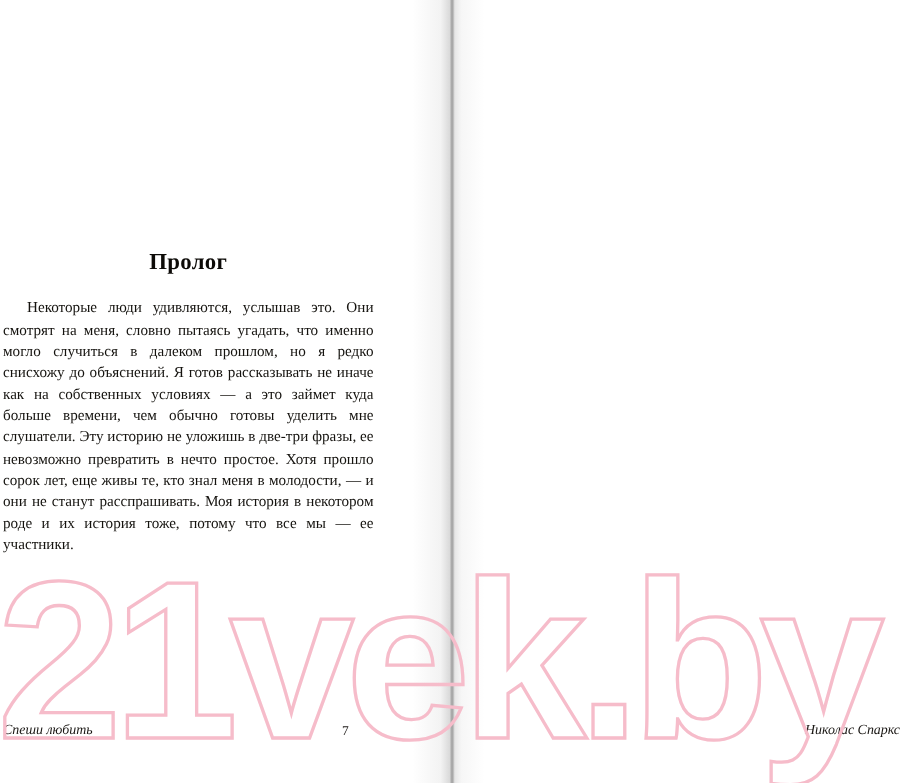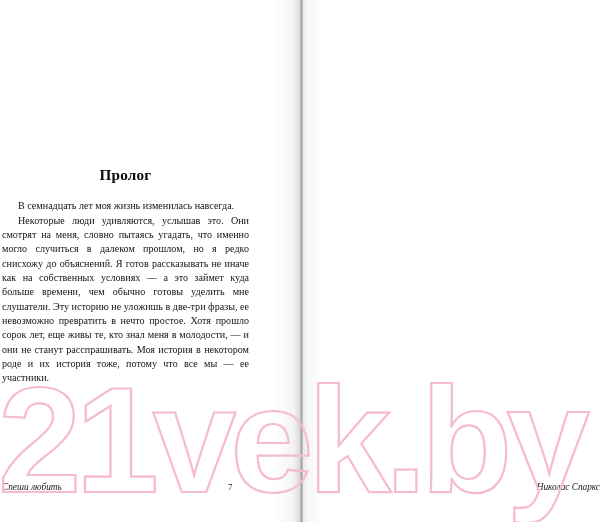--- a/index.html
+++ b/index.html
@@ -120,21 +120,20 @@
   }
 </style>
 </head>
 <body>
 
 <div id="scan">
 
   <div class="page left">
     <div class="column left-col">
       <h1 class="chapter-title">Пролог</h1>
-      <p class="para">В семнадцать лет моя жизнь изменилась навсегда.</p>
       <p class="para">Некоторые люди удивляются, услышав это. Они смотрят на меня, словно пытаясь угадать, что именно могло случиться в далеком прошлом, но я редко снисхожу до объяснений. Я готов рассказывать не иначе как на собственных условиях — а это займет куда больше времени, чем обычно готовы уделить мне слушатели. Эту историю не уложишь в две-три фразы, ее невозможно превратить в нечто простое. Хотя прошло сорок лет, еще живы те, кто знал меня в молодости, — и они не станут расспрашивать. Моя история в некотором роде и их история тоже, потому что все мы — ее участники.</p>
     </div>
     <div class="footer footer-title-left">Спеши любить</div>
     <div class="footer footer-page-left">7</div>
   </div>
 
   <div class="page right">
 
     <div class="footer footer-author-right">Николас Спаркс</div>
   </div>

